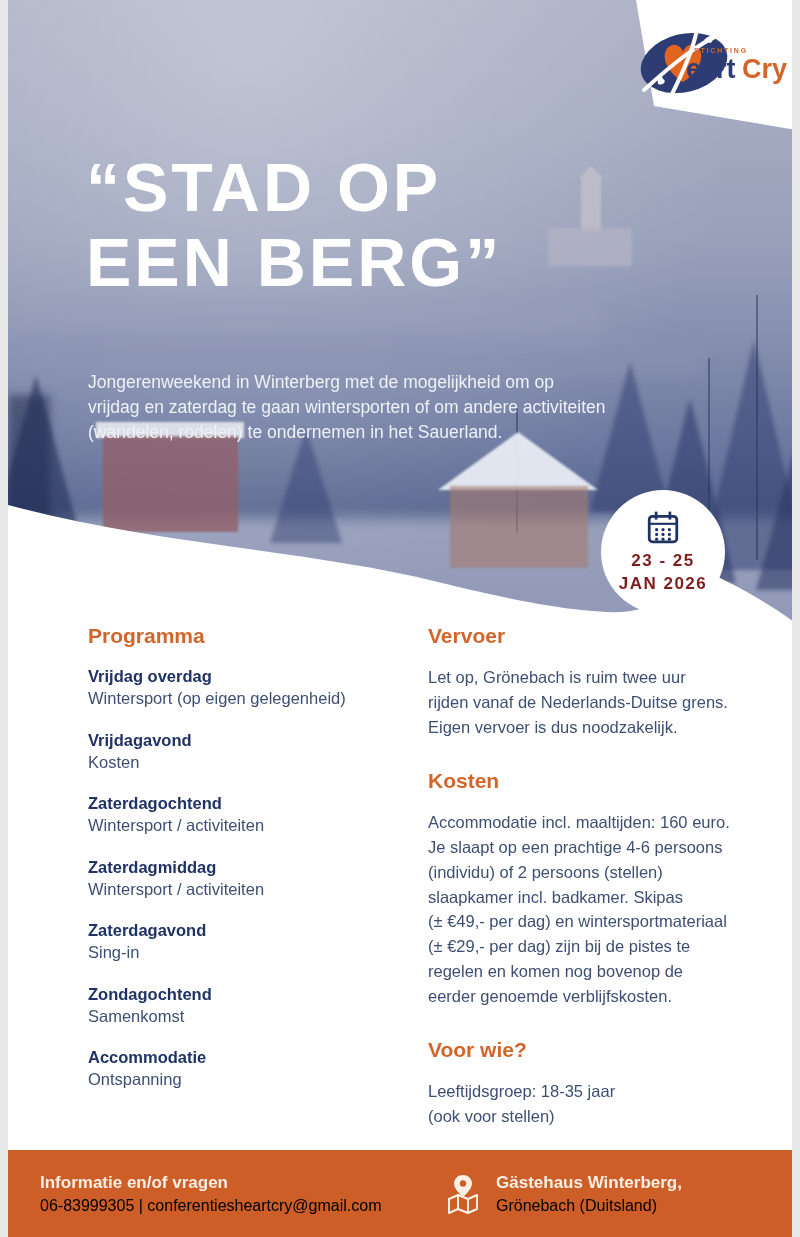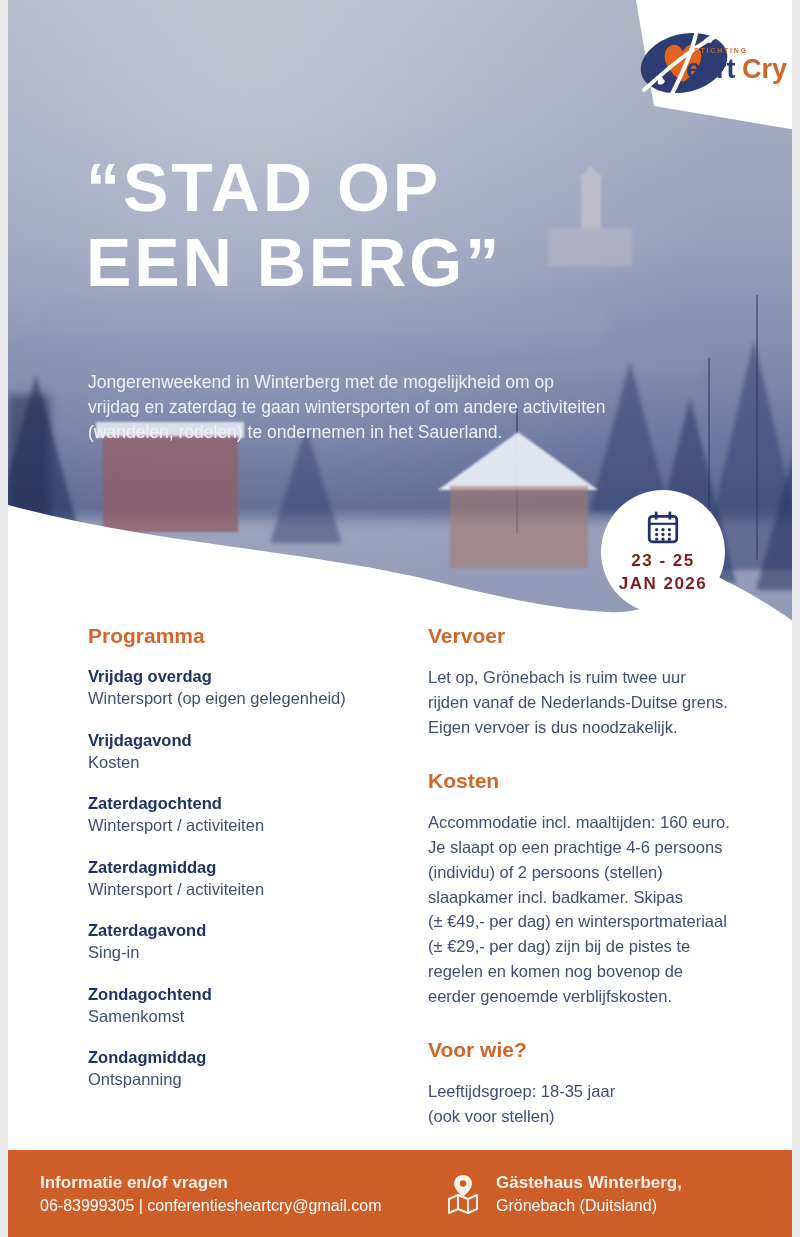--- a/index.html
+++ b/index.html
@@ -103,21 +103,21 @@
   .mt { margin-top:30px; }
 
   
   .footer {
     position:absolute; left:0; bottom:0; width:800px; height:87px;
     background:#cd5e27; box-sizing:border-box;
     display:flex; align-items:center; padding-left:32px;
   }
   .footer-left { width:345px; }
   .f-head { font-size:17px; font-weight:bold; color:#f9f0e5; margin-bottom:4px; }
-  .f-line { font-size:16px; color:#ffffff; }
+  .f-line { font-size:16px; color:#000000; }
   .footer-right { display:flex; align-items:flex-end; gap:15px; margin-left:60px; }
 </style>
 </head>
 <body>
 
 <div class="poster">
 
   <div class="photo">
     <div class="mist"></div>
     <div class="town-band band1"></div>
@@ -219,21 +219,21 @@
       </div>
       <div class="prog-item">
         <div class="prog-label">Zaterdagavond</div>
         <div class="prog-desc">Sing-in</div>
       </div>
       <div class="prog-item">
         <div class="prog-label">Zondagochtend</div>
         <div class="prog-desc">Samenkomst</div>
       </div>
       <div class="prog-item">
-        <div class="prog-label">Zondagmiddag</div>
+        <div class="prog-label">Accommodatie</div>
         <div class="prog-desc">Ontspanning</div>
       </div>
     </section>
 
     <section>
       <h2 class="section-heading">Vervoer</h2>
       <p class="para">Let op, Grönebach is ruim twee uur
 rijden vanaf de Nederlands-Duitse grens.
 Eigen vervoer is dus noodzakelijk.</p>
 

